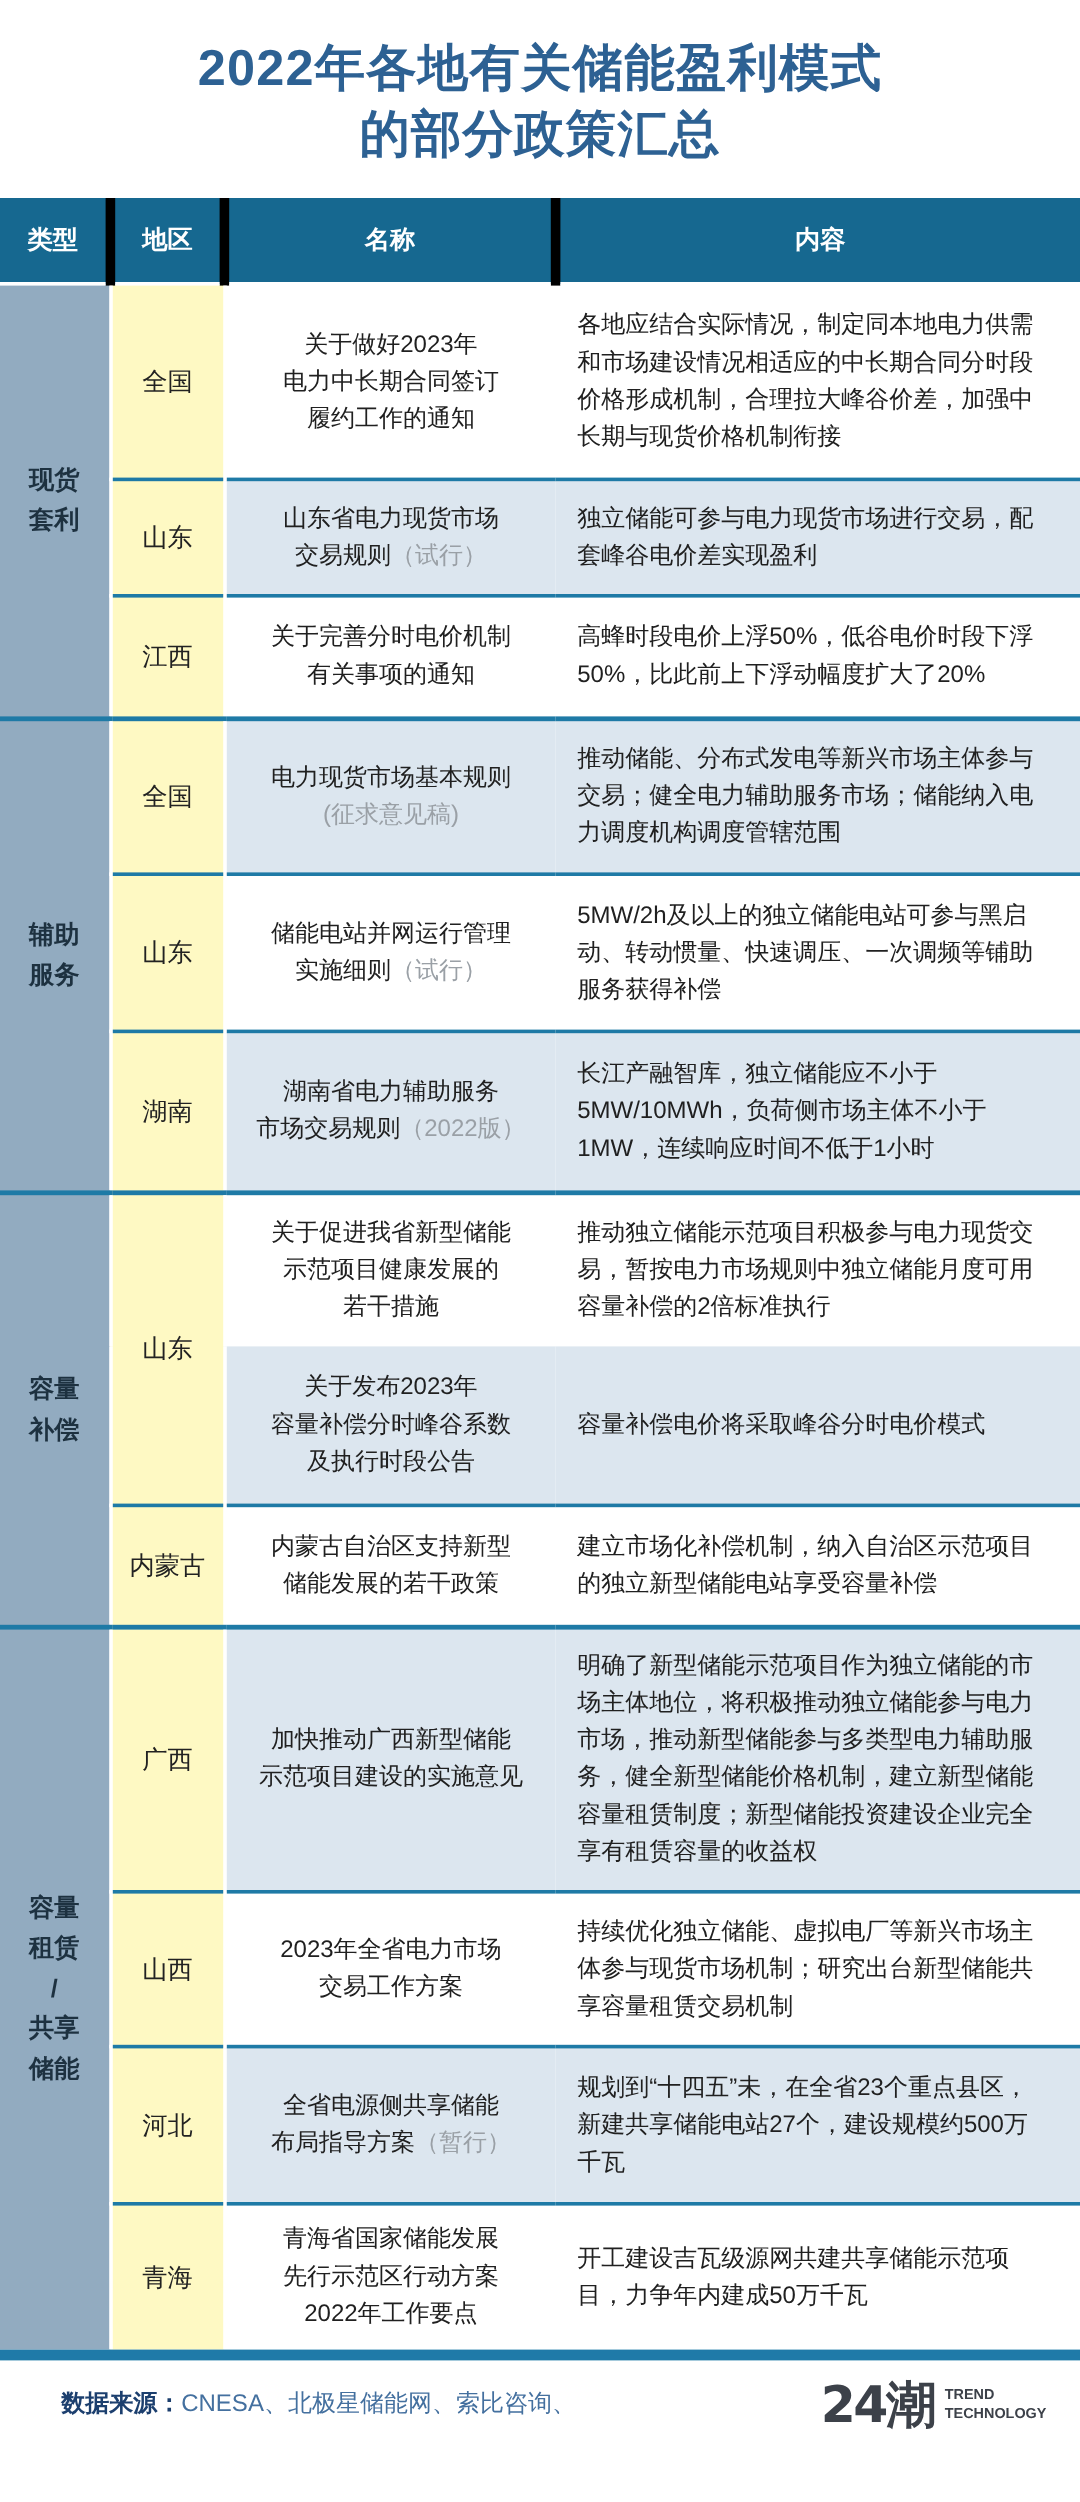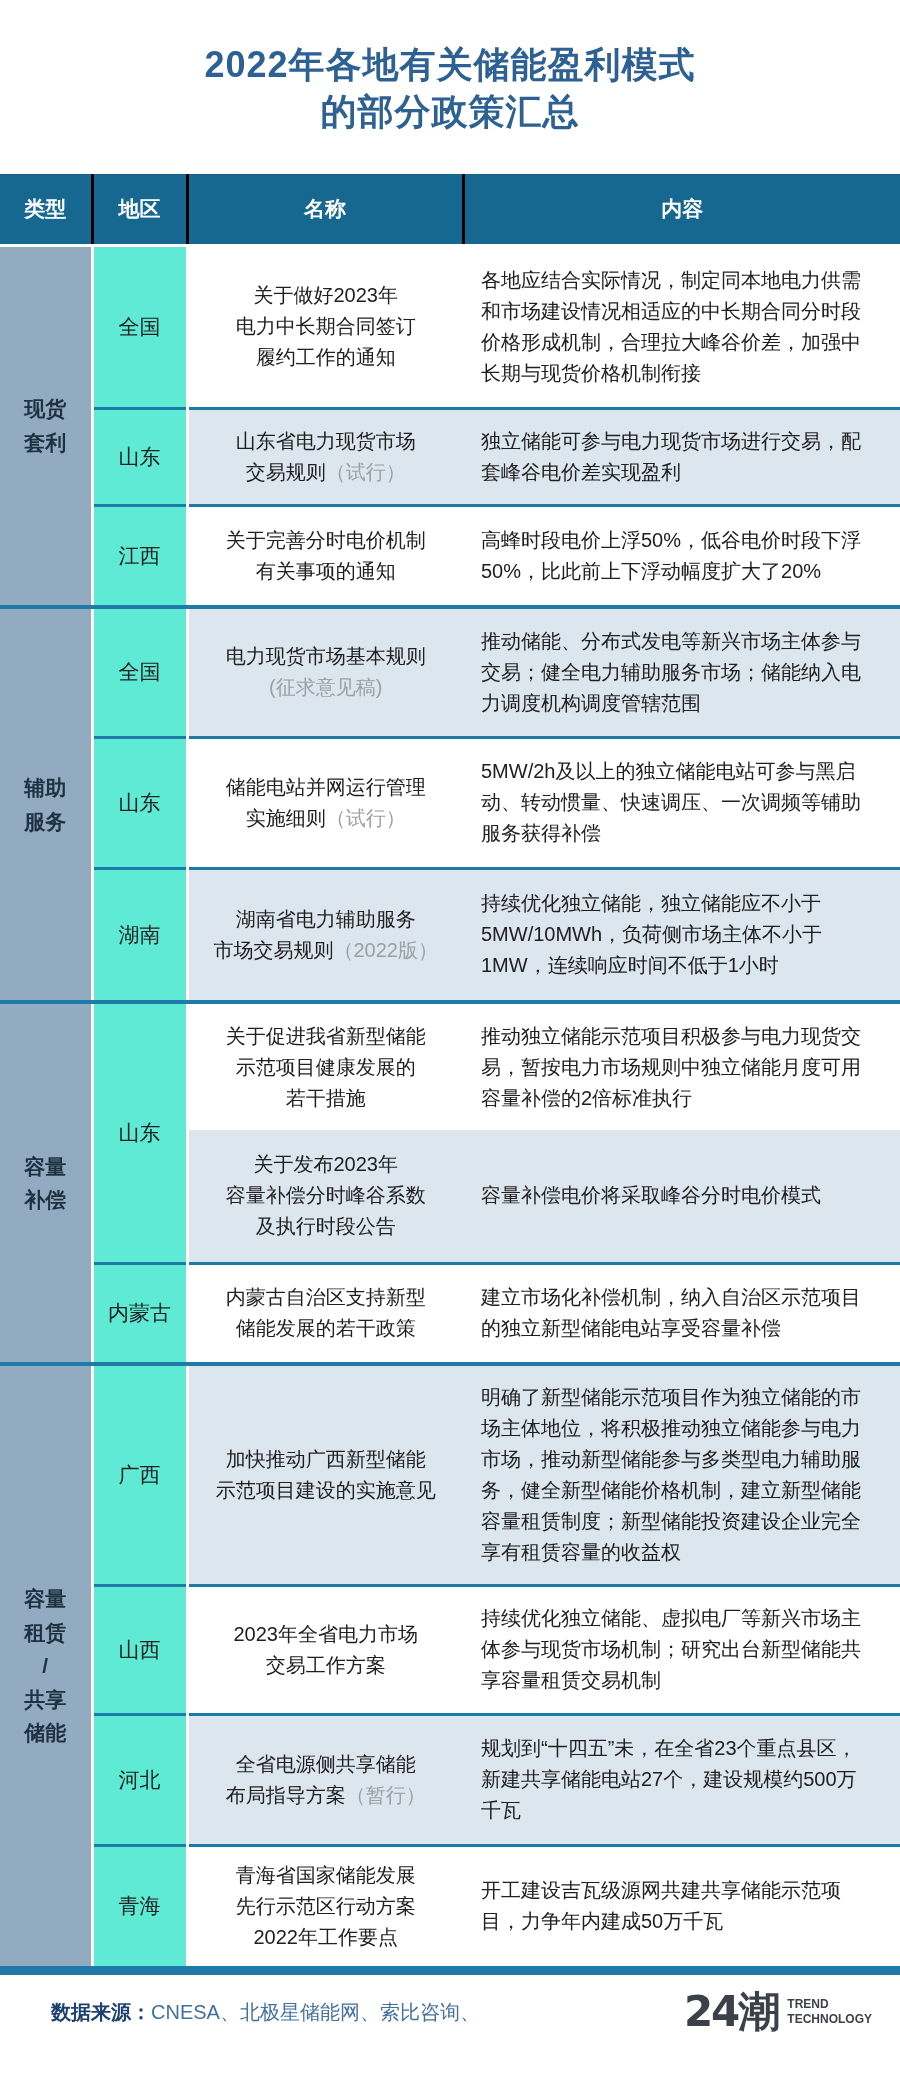--- a/index.html
+++ b/index.html
@@ -1,43 +1,43 @@
 <!DOCTYPE html>
 <html><head>
 <meta charset="utf-8">
 <style>
   html,body { margin:0; padding:0; background:#ffffff; }
   body { width:900px; font-family:"Liberation Sans", sans-serif; color:#202020; }
   .page { width:900px; }
 
   .title {
-    margin:12px; padding:30px 20px 26px;
+    margin:0; padding:30px 20px 26px;
     text-align:center; white-space:pre-line;
-    font-size:36px; line-height:1.3; font-weight:800;
+    font-size:42px; line-height:1.3; font-weight:800;
     color:#2d6193; letter-spacing:1px;
   }
 
   table.policy-table { border-collapse:collapse; width:100%; table-layout:fixed; }
   col.c1 { width:92px; } col.c2 { width:95px; } col.c3 { width:276px; } col.c4 { width:437px; }
 
   thead th {
     background:#166890; color:#ffffff; font-size:21px; font-weight:700;
     height:70px; text-align:center; padding:0;
     border-bottom:3px solid #ffffff;
   }
-  th.col-type, th.col-region, th.col-name { border-right:3px solid #000000; }
+  th.col-type, th.col-region, th.col-name { border-right:8px solid #000000; }
 
   td { vertical-align:middle; }
   td.cell-type {
     background:#92abc0; border-right:3px solid #ffffff;
     color:#1d3140; font-weight:700; font-size:21px; line-height:1.6;
     text-align:center; white-space:pre-line; padding:6px 0;
   }
   td.cell-region {
-    background:#5eead4; border-right:3px solid #ffffff;
+    background:#fef9c3; border-right:3px solid #ffffff;
     color:#222222; font-size:21px; text-align:center; padding:6px 4px;
   }
   td.cell-name {
     font-size:20px; text-align:center; line-height:1.55;
     white-space:pre-line; padding:12px 8px; color:#202020;
   }
   td.cell-content {
     font-size:20px; text-align:left; line-height:1.55;
     padding:12px 30px 12px 18px; color:#202020;
   }
@@ -129,21 +129,21 @@
       <tr class="row-white sep s2r2">
         <td class="cell-region">山东</td>
         <td class="cell-name"><span class="nm">储能电站并网运行管理
 实施细则</span><span class="note">（试行）</span></td>
         <td class="cell-content">5MW/2h及以上的独立储能电站可参与黑启动、转动惯量、快速调压、一次调频等铺助服务获得补偿</td>
       </tr>
       <tr class="row-light sep s2r3">
         <td class="cell-region">湖南</td>
         <td class="cell-name"><span class="nm">湖南省电力辅助服务
 市场交易规则</span><span class="note">（2022版）</span></td>
-        <td class="cell-content">持续优化独立储能，独立储能应不小于5MW/10MWh，负荷侧市场主体不小于1MW，连续响应时间不低于1小时</td>
+        <td class="cell-content">长江产融智库，独立储能应不小于5MW/10MWh，负荷侧市场主体不小于1MW，连续响应时间不低于1小时</td>
       </tr>
 
       <tr class="row-white section-start s3r1">
         <td class="cell-type" rowspan="3">容量
 补偿</td>
         <td class="cell-region" rowspan="2">山东</td>
         <td class="cell-name"><span class="nm">关于促进我省新型储能
 示范项目健康发展的
 若干措施</span><span class="note"></span></td>
         <td class="cell-content">推动独立储能示范项目积极参与电力现货交易，暂按电力市场规则中独立储能月度可用容量补偿的2倍标准执行</td>

